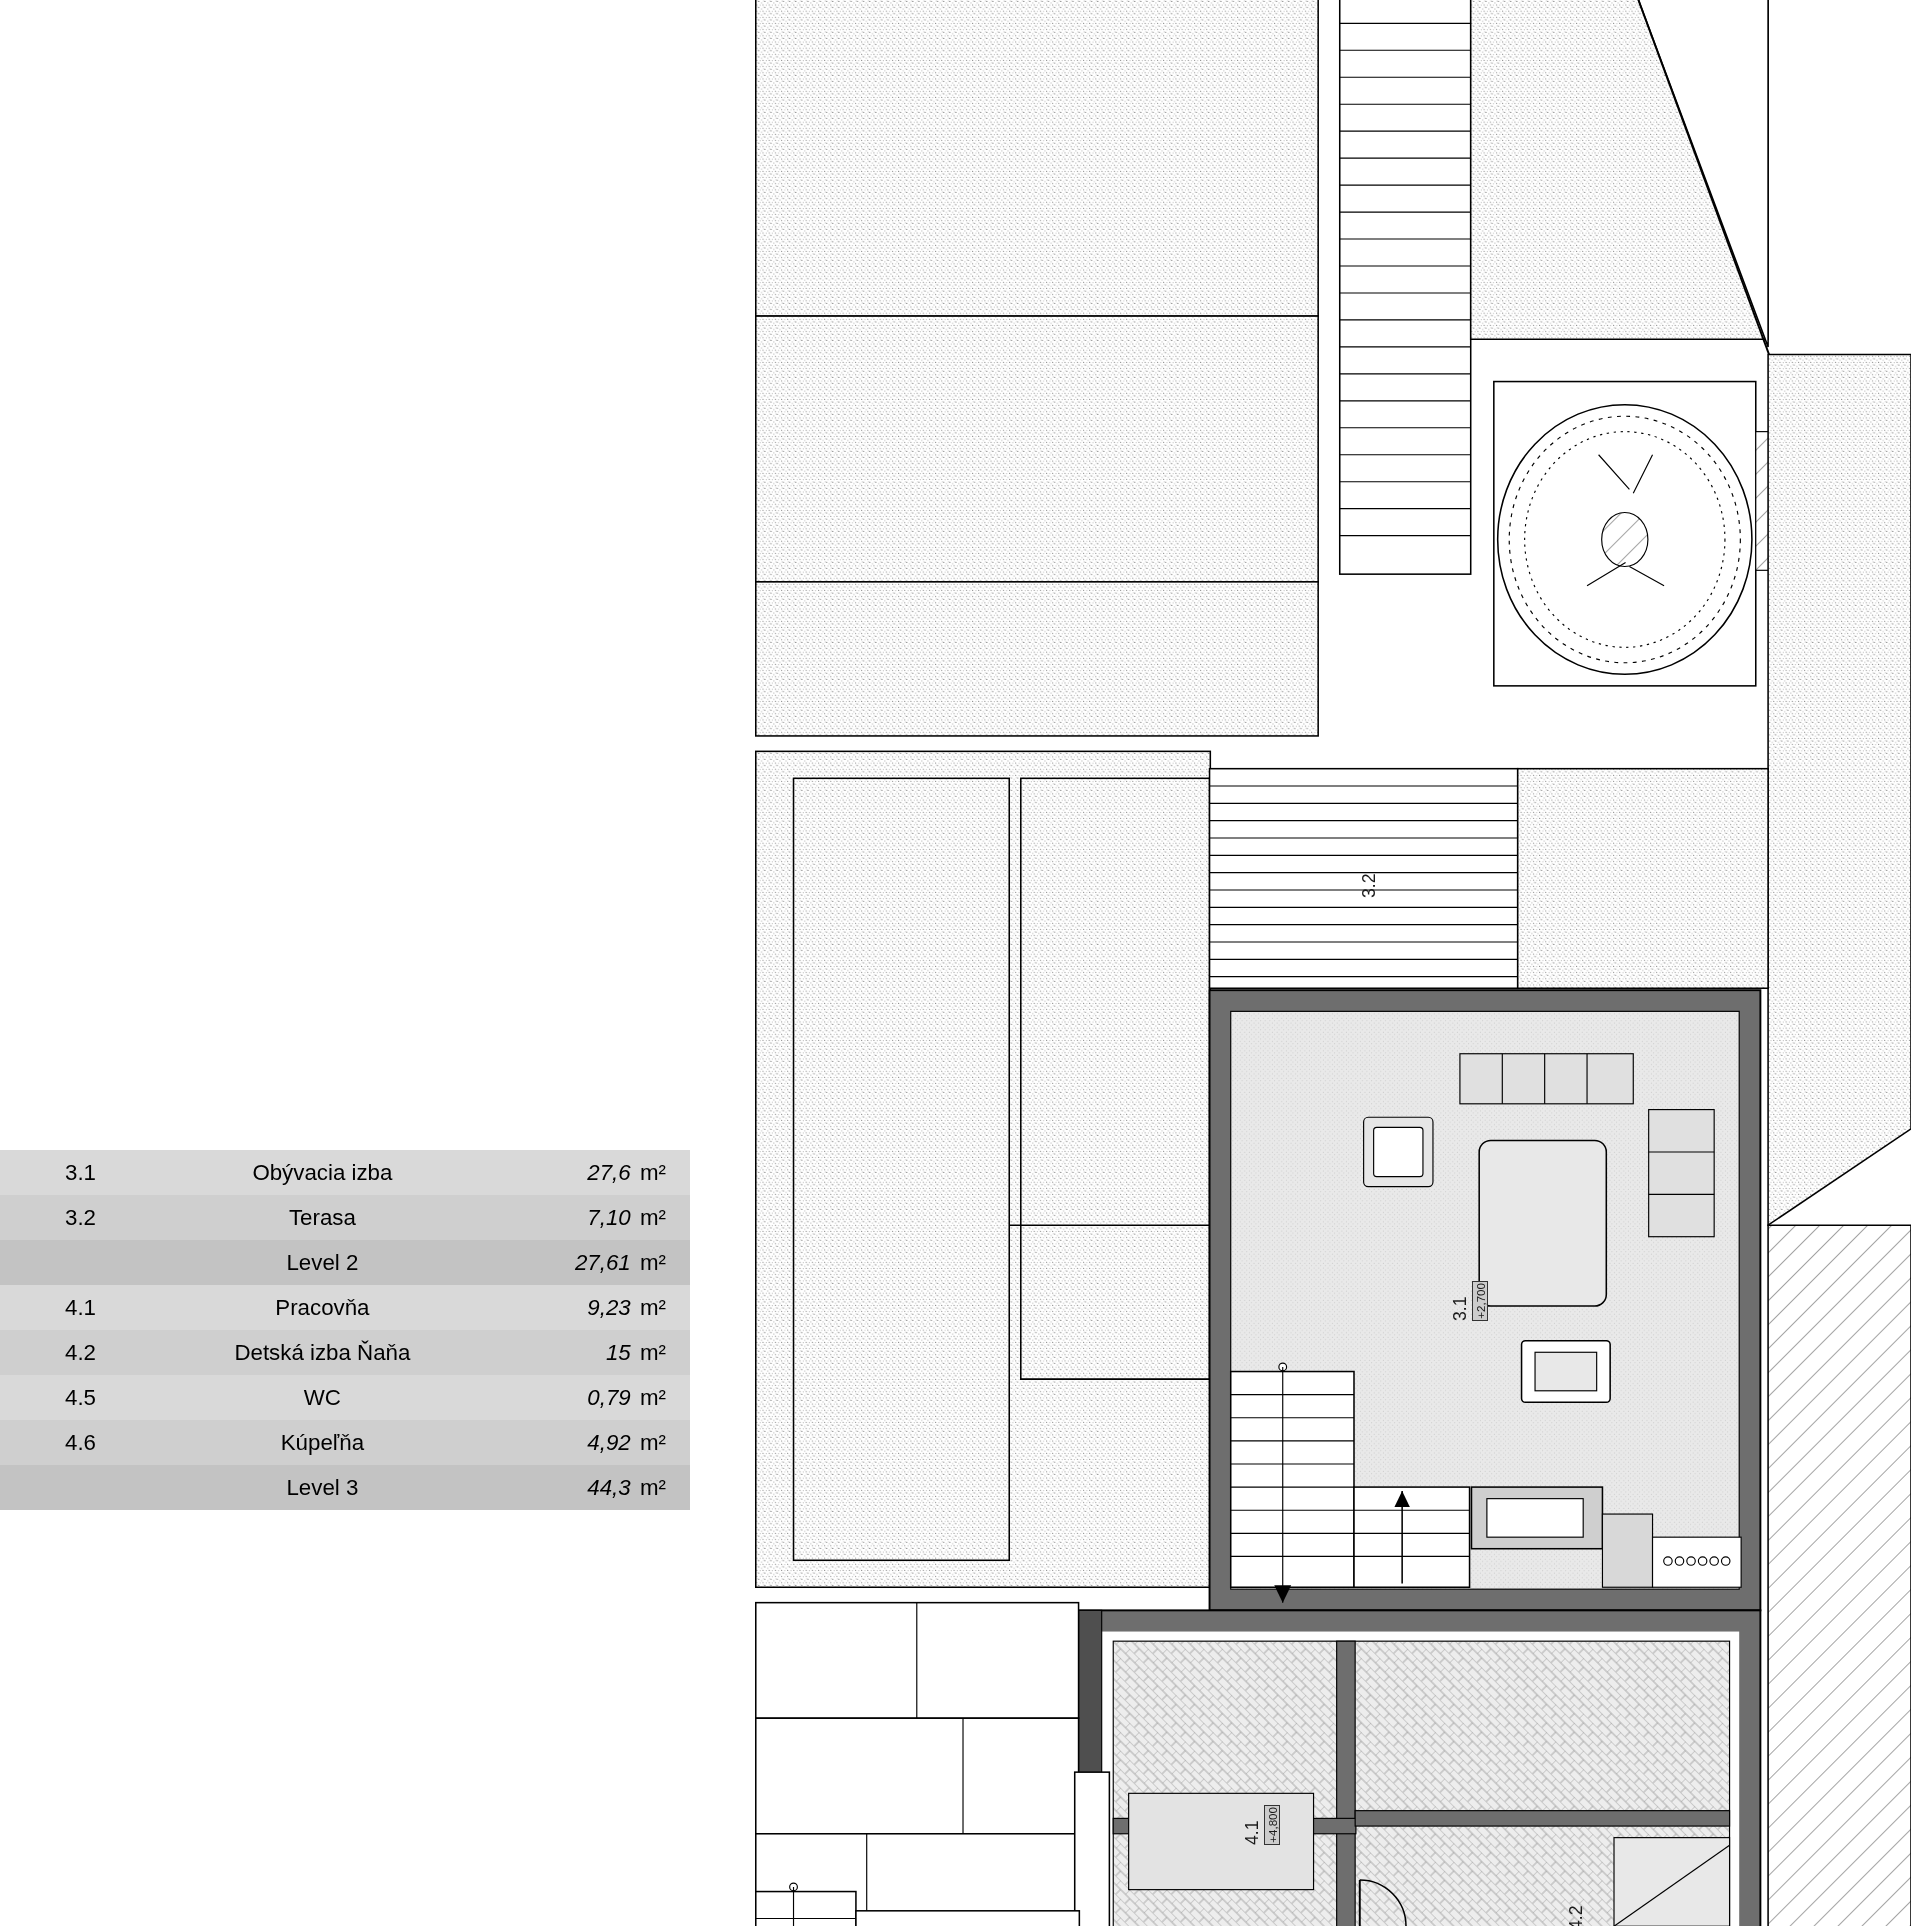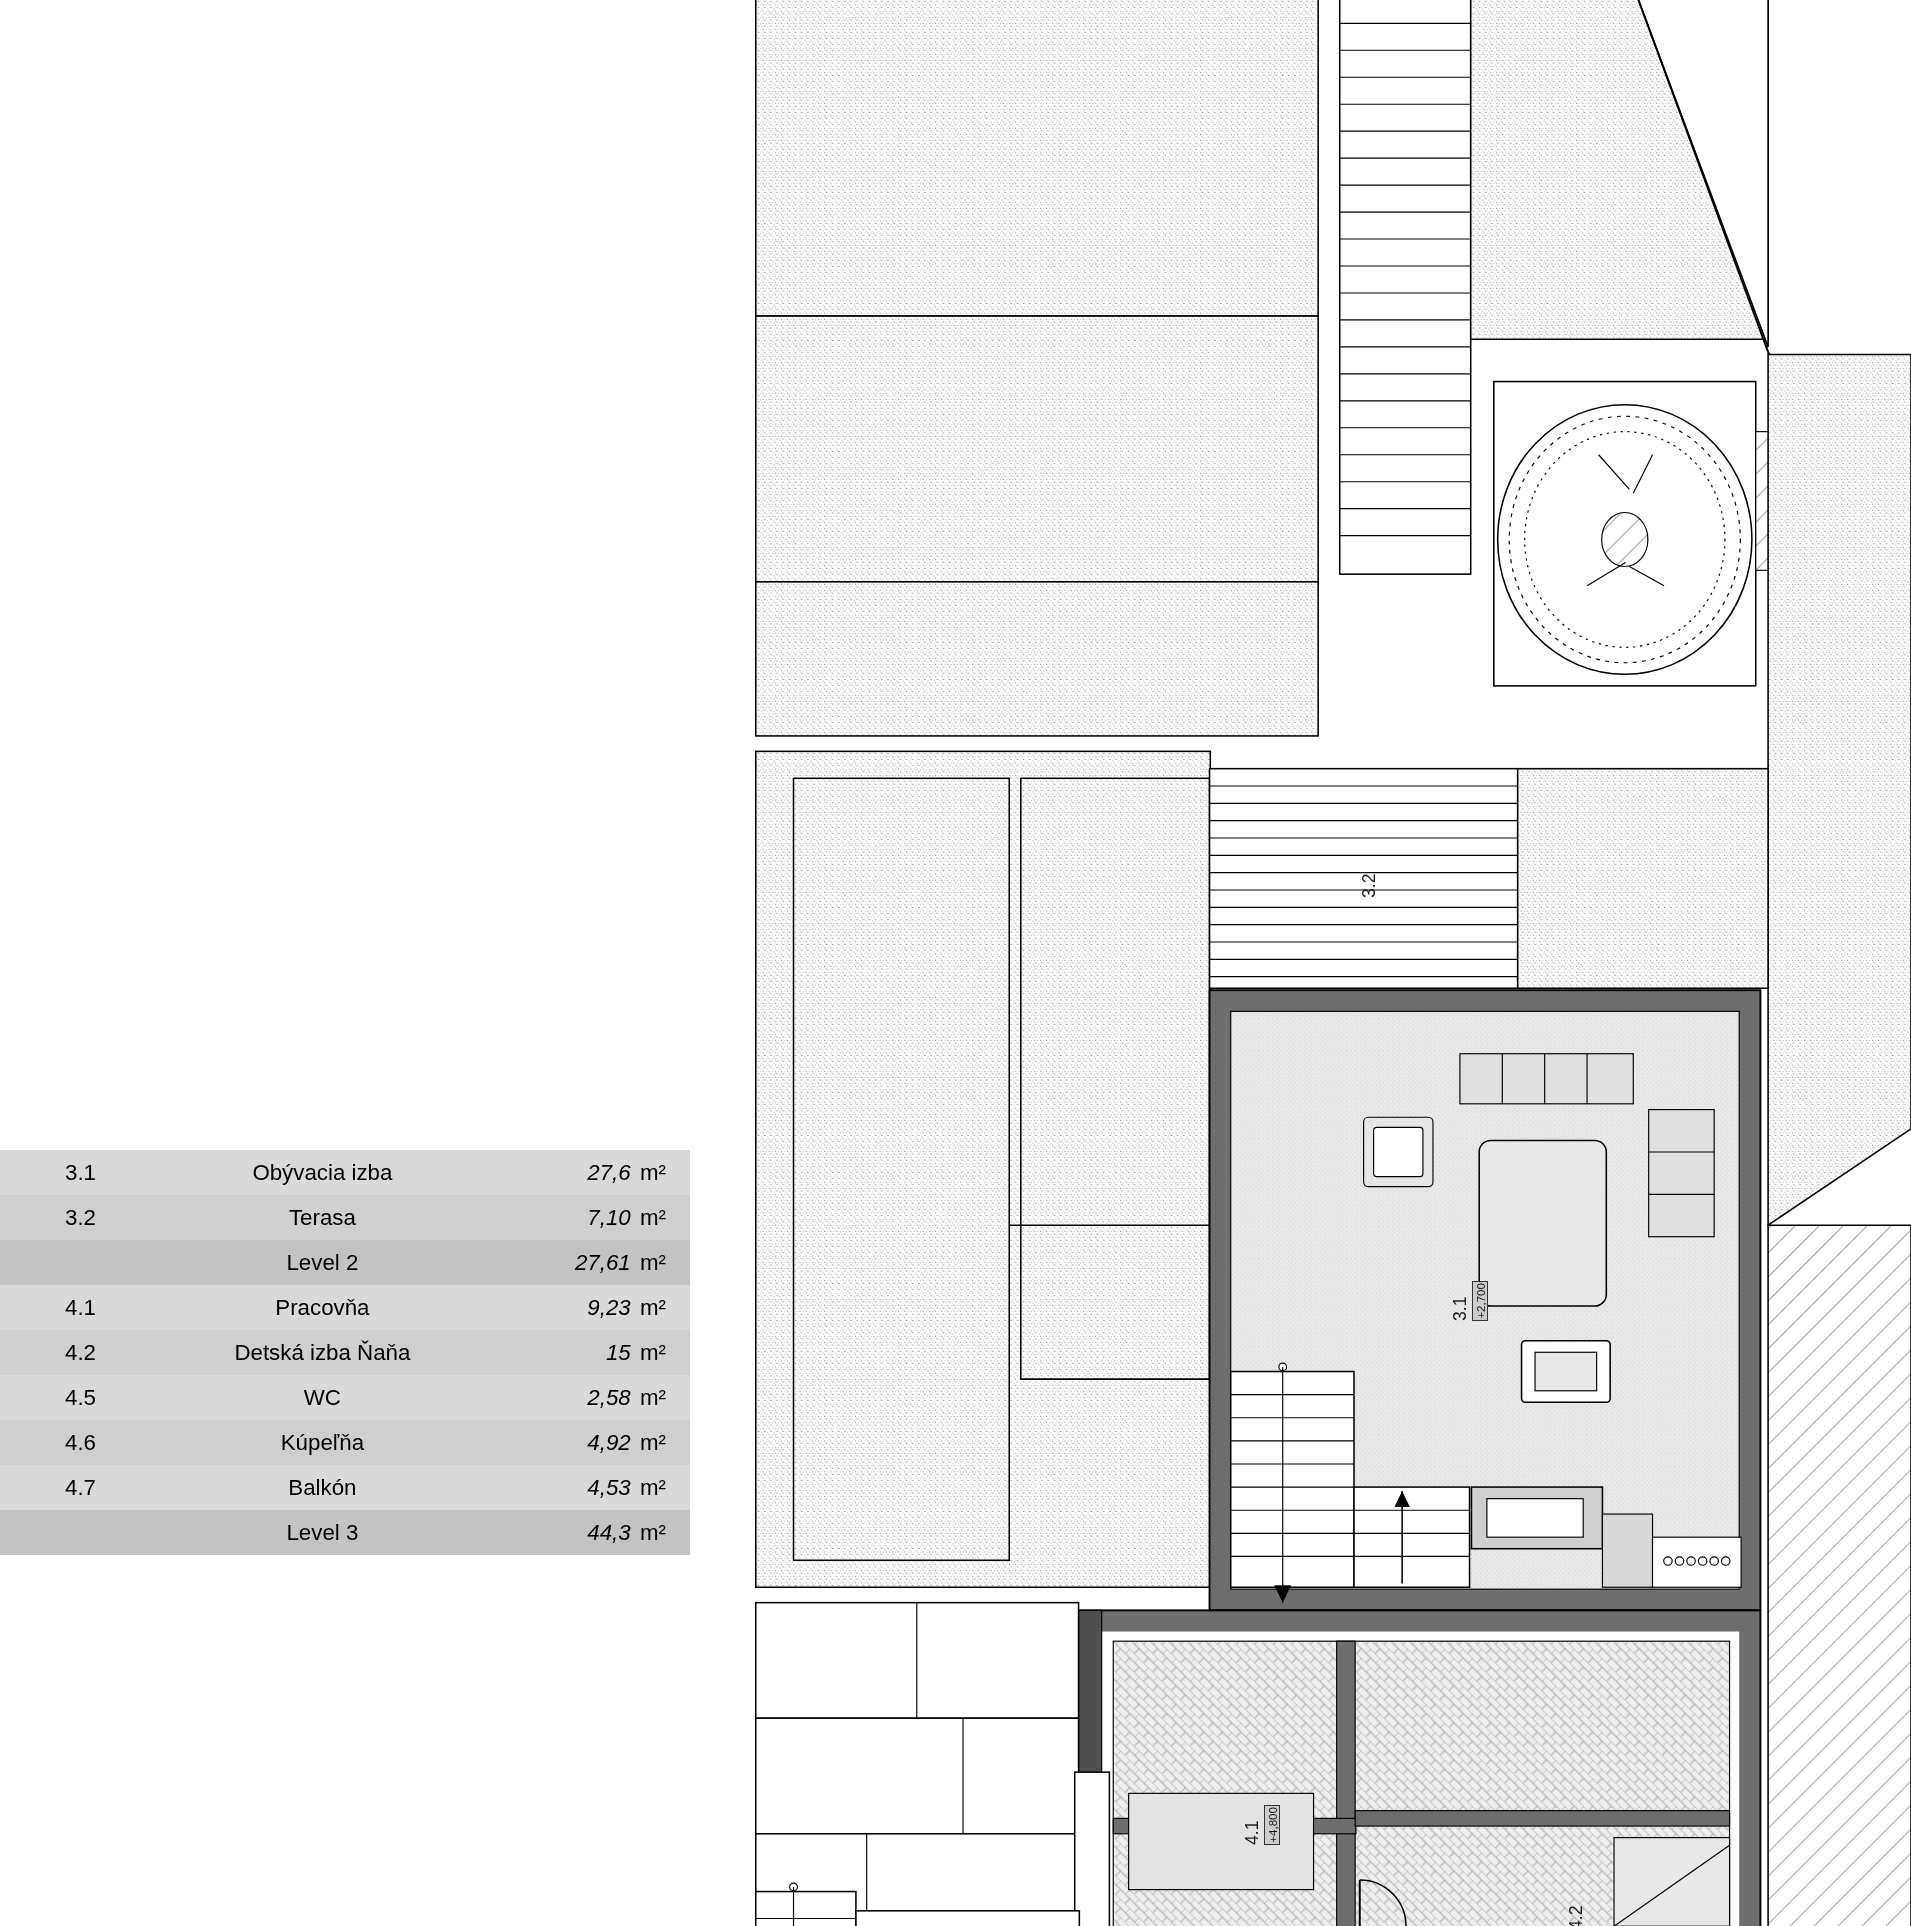--- a/index.html
+++ b/index.html
@@ -119,33 +119,27 @@
     </tr>
     <tr class="shade-b">
       <td class="c-num">4.2</td>
       <td class="c-name">Detská izba Ňaňa</td>
       <td class="c-area">15</td>
       <td class="c-unit">m²</td>
     </tr>
     <tr class="shade-a">
       <td class="c-num">4.5</td>
       <td class="c-name">WC</td>
-      <td class="c-area">2,58</td>
+      <td class="c-area">0,79</td>
       <td class="c-unit">m²</td>
     </tr>
     <tr class="shade-b">
       <td class="c-num">4.6</td>
       <td class="c-name">Kúpeľňa</td>
       <td class="c-area">4,92</td>
-      <td class="c-unit">m²</td>
-    </tr>
-    <tr class="shade-a">
-      <td class="c-num">4.7</td>
-      <td class="c-name">Balkón</td>
-      <td class="c-area">4,53</td>
       <td class="c-unit">m²</td>
     </tr>
     <tr class="shade-total total-row">
       <td class="c-num"></td>
       <td class="c-name">Level 3</td>
       <td class="c-area">44,3</td>
       <td class="c-unit">m²</td>
     </tr>
   </tbody>
 </table>

